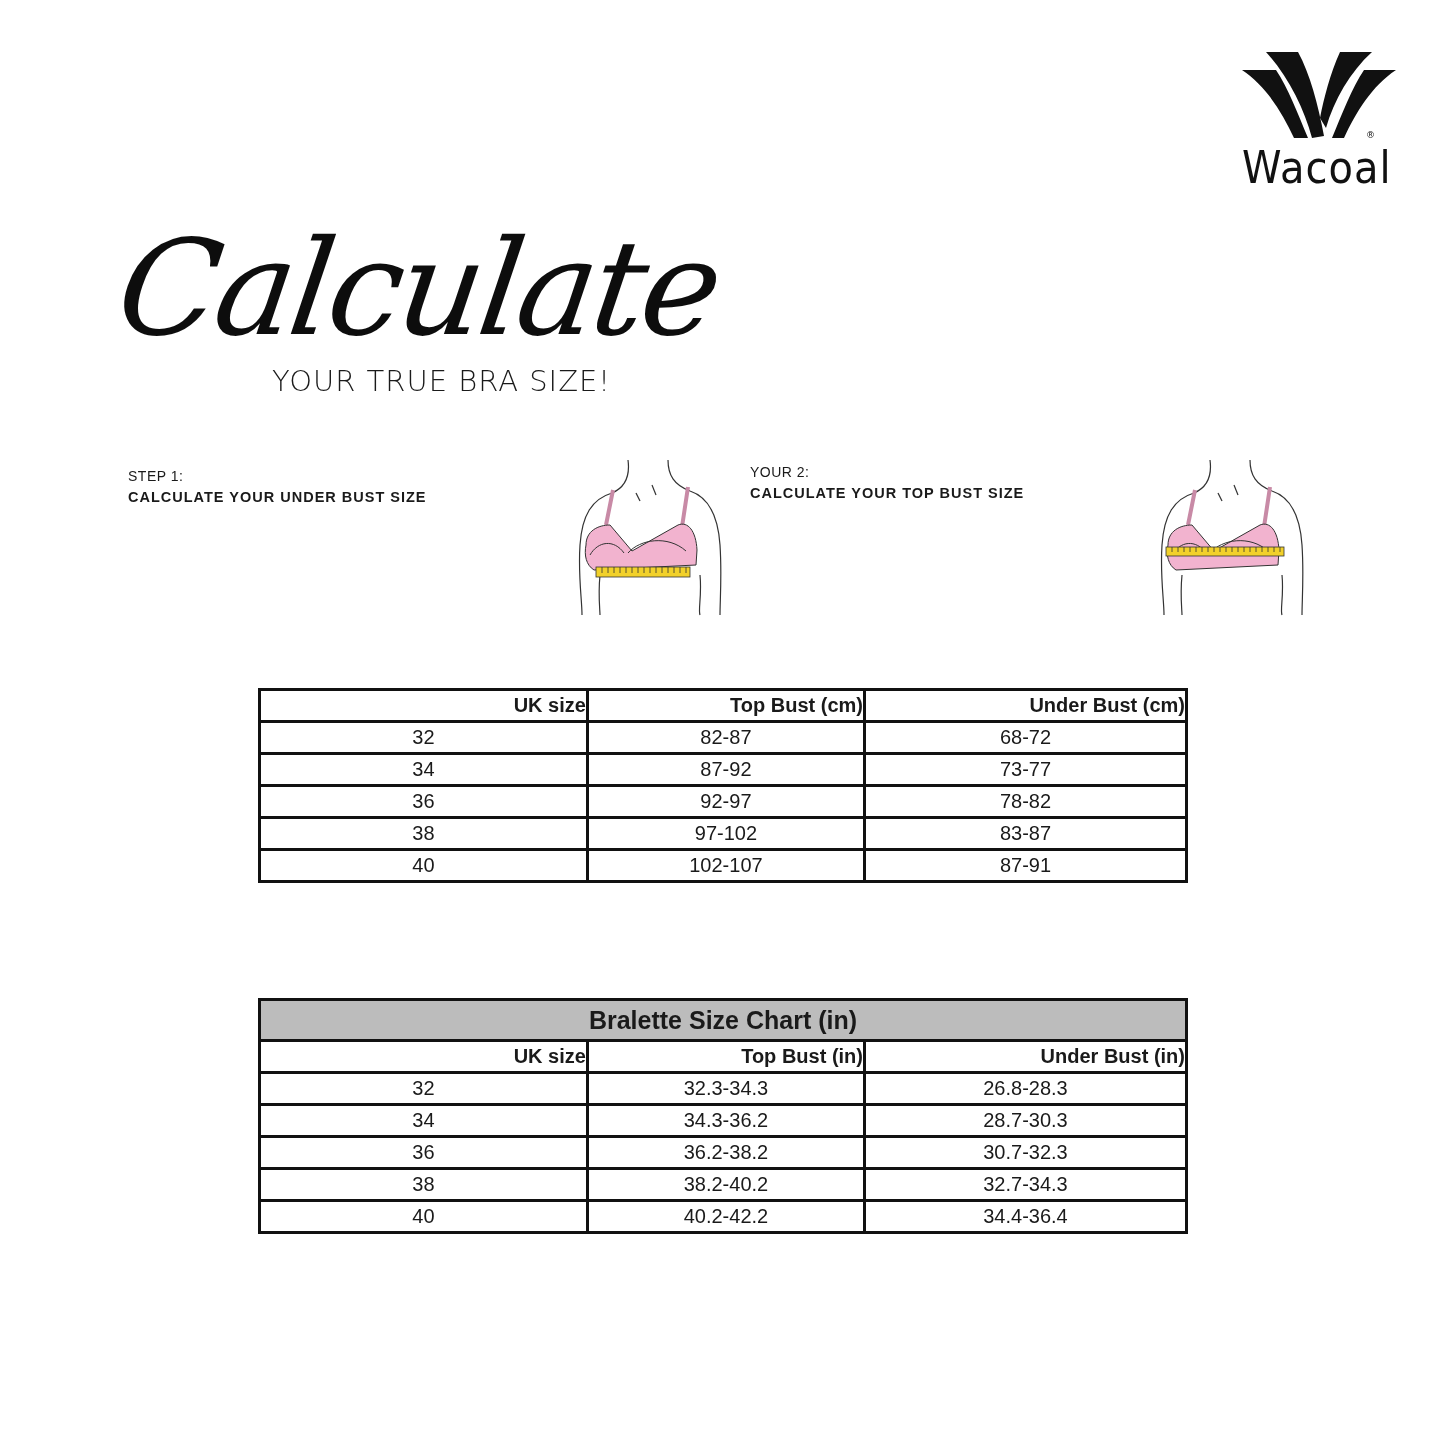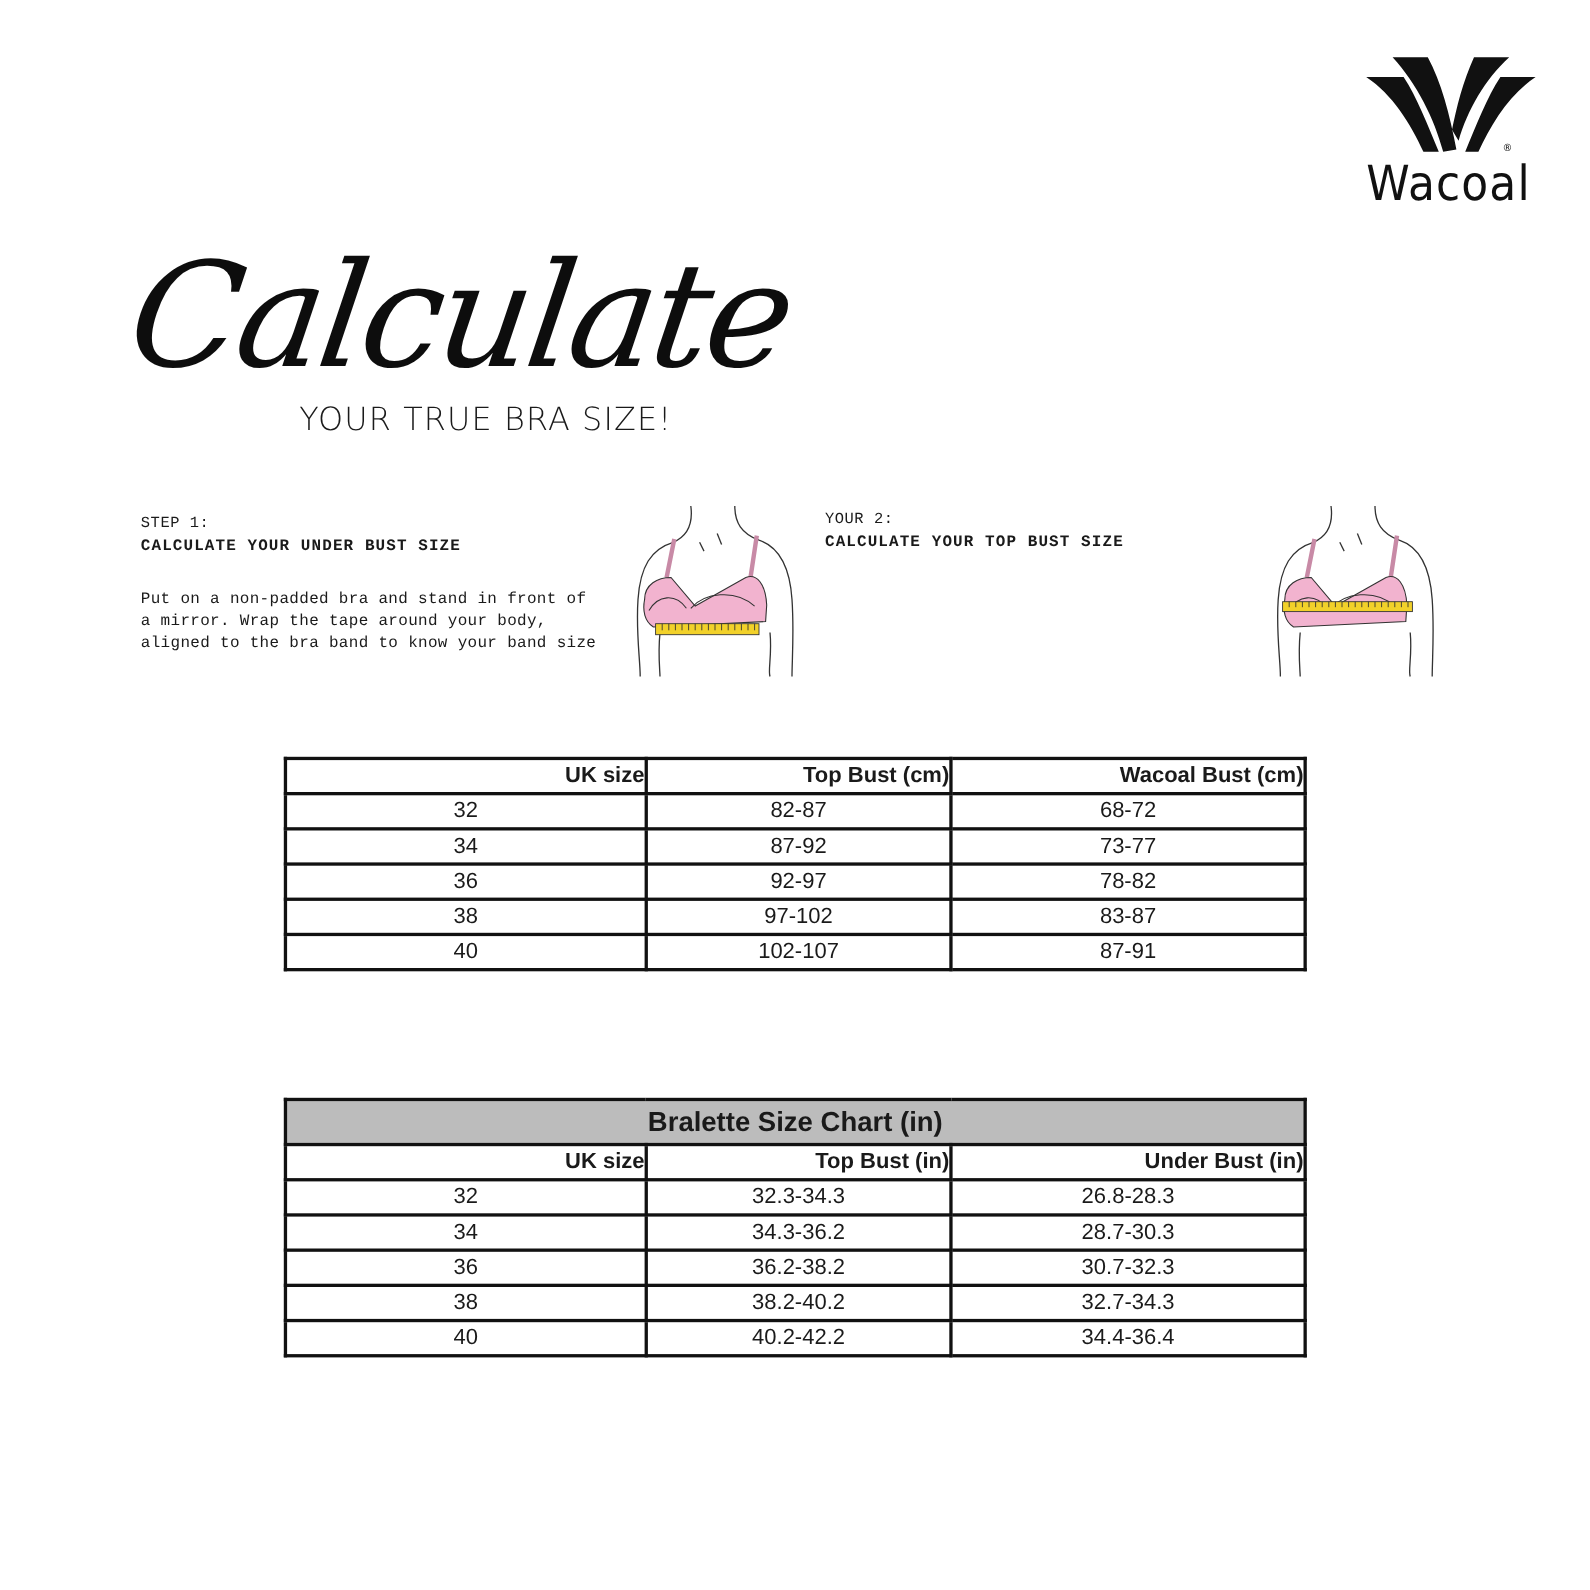--- a/index.html
+++ b/index.html
@@ -5,21 +5,21 @@
     html, body { margin:0; padding:0; background:#ffffff; }
     body { width:1445px; height:1445px; position:relative; overflow:hidden; font-family:"DejaVu Sans", sans-serif; color:#1a1a1a; }
     .logo { position:absolute; left:1236px; top:48px; width:166px; height:140px; }
     .logo svg { width:166px; height:100px; display:block; }
     .logo-word { position:absolute; left:6px; top:94px; font-family:"DejaVu Sans", sans-serif; font-size:40px; letter-spacing:1px; color:#111; font-weight:normal; transform:scaleY(1.1); transform-origin:top left; }
     .logo-reg { position:absolute; left:130px; top:82px; font-size:9px; color:#111; }
 
     .script-title { position:absolute; left:120px; top:222px; font-family:"DejaVu Serif", serif; font-style:italic; font-size:132px; line-height:1; color:#0d0d0d; letter-spacing:-4px; transform:skewX(-8deg); }
     .subtitle { position:absolute; left:272px; top:364px; font-family:"DejaVu Sans", sans-serif; font-size:29px; letter-spacing:1px; color:#1a1a1a; font-weight:300; }
 
-    .step { position:absolute; font-family:Liberation Mono, monospace; color:#1a1a1a; }
+    .step { position:absolute; font-family:Liberation Sans, sans-serif; color:#1a1a1a; }
     .step .lbl { font-size:14px; letter-spacing:0.5px; margin-bottom:5px; }
     .step .hd { font-size:14.5px; font-weight:bold; letter-spacing:1px; margin-bottom:30px; }
     .step .tx { font-size:14.5px; line-height:20px; letter-spacing:0.3px; }
     #step1 { left:128px; top:468px; width:420px; }
     #step2 { left:750px; top:464px; width:370px; }
 
     .illus { position:absolute; }
     #illus1 { left:570px; top:455px; width:165px; height:165px; }
     #illus2 { left:1152px; top:455px; width:165px; height:165px; }
 
@@ -47,21 +47,20 @@
   <span class="logo-word">Wacoal</span>
   <span class="logo-reg">®</span>
 </div>
 
 <div class="script-title">Calculate</div>
 <div class="subtitle">YOUR TRUE BRA SIZE!</div>
 
 <div class="step" id="step1">
   <div class="lbl">STEP 1:</div>
   <div class="hd">CALCULATE YOUR UNDER BUST SIZE</div>
-  <div class="tx">Put on a non-padded bra and stand in front of a mirror. Wrap the tape around your body, aligned to the bra band to know your band size</div>
 </div>
 
 <div class="illus" id="illus1">
   <svg viewBox="0 0 165 165" width="165" height="165">
     <g fill="none" stroke="#333" stroke-width="1.2">
       <path d="M58 5 C60 20 56 32 42 38 C22 44 12 60 10 90 C8 120 12 145 12 160"></path>
       <path d="M98 5 C98 20 104 30 120 36 C138 42 148 60 150 90 C152 120 150 145 150 160"></path>
       <path d="M66 38 L70 46"></path>
       <path d="M82 30 L86 40"></path>
       <path d="M30 120 C28 140 30 155 30 160"></path>
@@ -137,21 +136,21 @@
 <table class="chart" id="chart-cm">
   <colgroup>
       <col class="c1">
       <col class="c2">
       <col class="c3">
     </colgroup>
   <tbody>
   <tr>
     <th class="col">UK size</th>
     <th class="col">Top Bust (cm)</th>
-    <th class="col">Wacoal Bust (cm)</th>
+    <th class="col">Under Bust (cm)</th>
   </tr>
   <tr>
     <td>32</td>
     <td>82-87</td>
     <td>68-72</td>
   </tr>
   <tr>
     <td>34</td>
     <td>87-92</td>
     <td>73-77</td>

